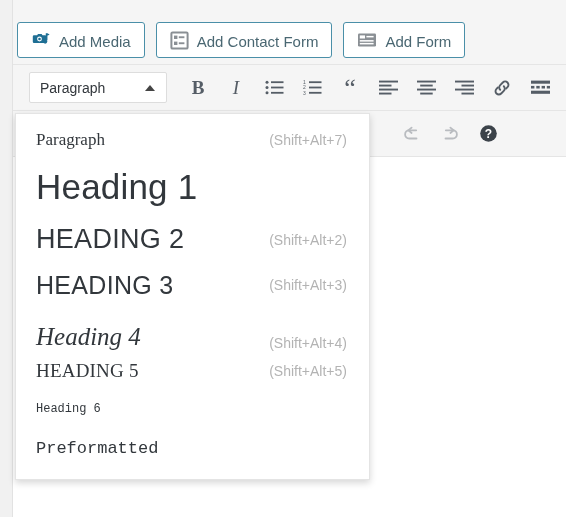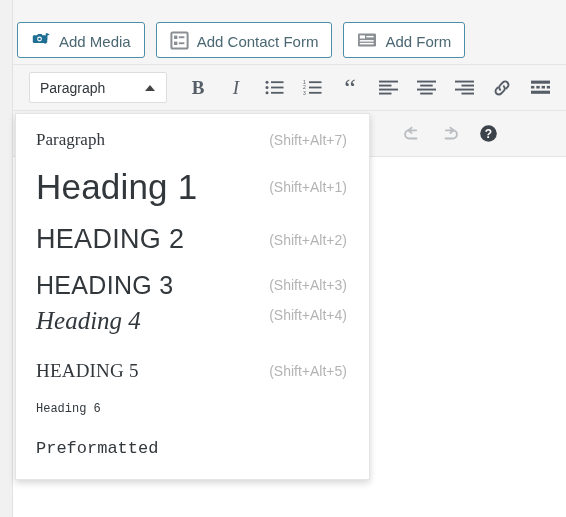--- a/index.html
+++ b/index.html
@@ -167,21 +167,21 @@
   .style-h1 .mi-label { font-family: "Liberation Sans", sans-serif; font-size: 35px; font-weight: 400; letter-spacing: .2px; }
   .style-h1 { height: 58px; align-items: center; }
 
   .style-h2 .mi-label { font-family: "Liberation Sans", sans-serif; font-size: 27px; font-weight: 400; text-transform: uppercase; letter-spacing: .3px; }
   .style-h2 { height: 47px; align-items: center; }
 
   .style-h3 .mi-label { font-family: "Liberation Sans", sans-serif; font-size: 25px; font-weight: 400; text-transform: uppercase; letter-spacing: .3px; }
   .style-h3 { height: 44px; align-items: center; }
 
   .style-h4 .mi-label { font-family: "Liberation Serif", serif; font-size: 25px; font-style: italic; font-weight: 400; }
-  .style-h4 { height: 44px; align-items: flex-start; }
+  .style-h4 { height: 44px; align-items: flex-end; }
 
   .style-h5 .mi-label { font-family: "Liberation Serif", serif; font-size: 19px; text-transform: uppercase; font-weight: 400; letter-spacing: .2px; }
   .style-h5 { height: 40px; align-items: center; }
 
   .style-h6 .mi-label { font-family: Liberation Mono, monospace; font-size: 12px; font-weight: 400; }
   .style-h6 { height: 36px; align-items: center; }
 
   .style-pre .mi-label { font-family: "Liberation Mono", monospace; font-size: 17px; text-align: right; }
   .style-pre { height: 42px; align-items: center; }
 </style>
@@ -388,21 +388,20 @@
 
   <div class="format-menu">
 
     <div class="menu-item style-paragraph">
       <span class="mi-label">Paragraph</span>
       <span class="mi-shortcut">(Shift+Alt+7)</span>
     </div>
 
     <div class="menu-item style-h1">
       <span class="mi-label">Heading 1</span>
-      <span class="mi-shortcut">(Shift+Alt+1)</span>
     </div>
 
     <div class="menu-item style-h2">
       <span class="mi-label">Heading 2</span>
       <span class="mi-shortcut">(Shift+Alt+2)</span>
     </div>
 
     <div class="menu-item style-h3">
       <span class="mi-label">Heading 3</span>
       <span class="mi-shortcut">(Shift+Alt+3)</span>

